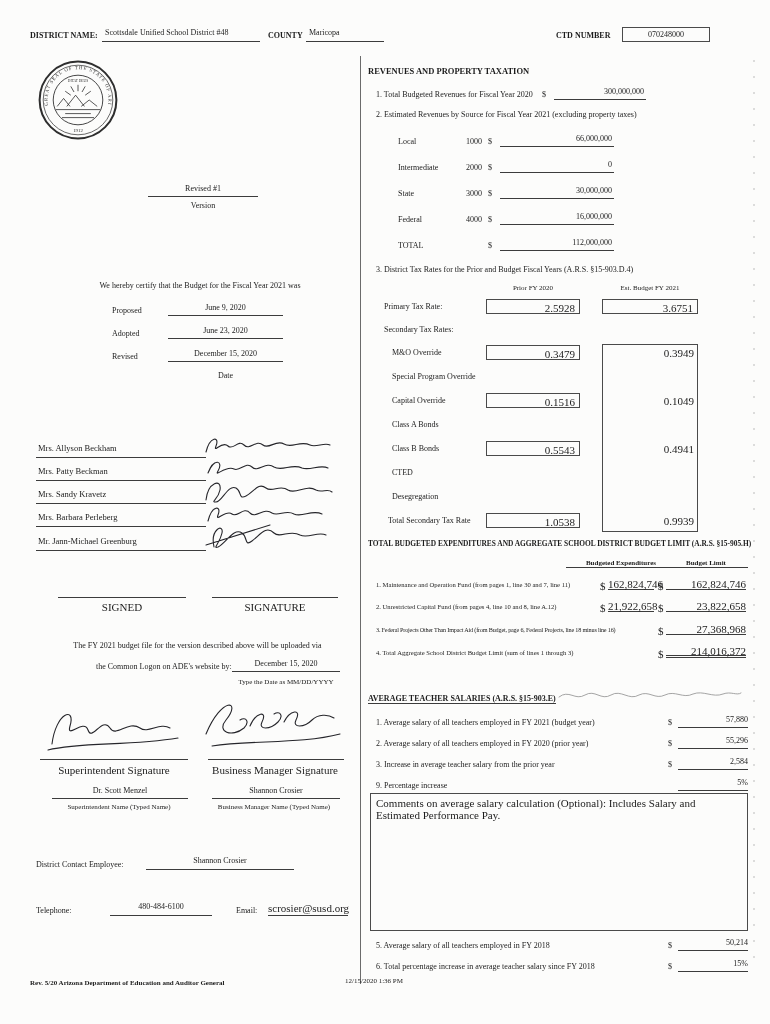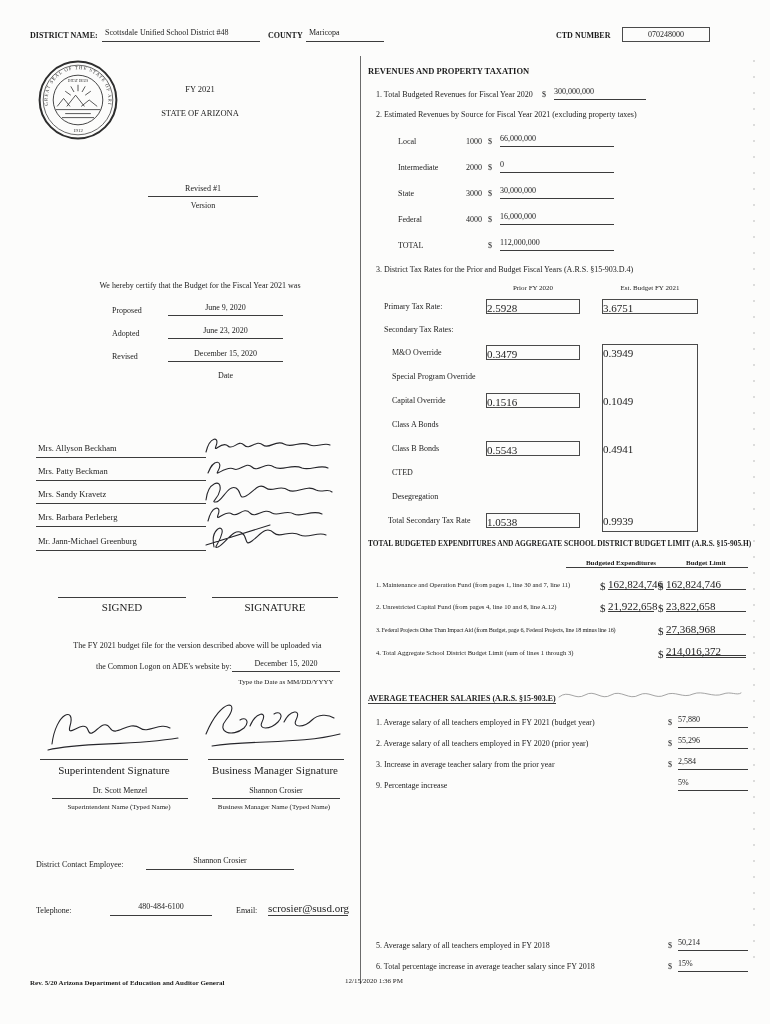--- a/index.html
+++ b/index.html
@@ -2,21 +2,21 @@
 <html><head>
 <meta charset="utf-8">
 <style>
   * { margin:0; padding:0; box-sizing:border-box; }
   html,body { width:770px; height:1024px; }
   body { background:#e9e9e9; font-family:"Liberation Serif","DejaVu Serif",serif; color:#1c1c1c; }
   .page { position:relative; width:770px; height:1024px; background:#fcfcfb; overflow:hidden; }
   .abs { position:absolute; }
   .b { font-weight:bold; }
   .c { text-align:center; }
-  .r { }
+  .r { text-align:right; }
   .u { border-bottom:1px solid #3c3c3c; }
   .uu { border-bottom:3px double #3c3c3c; }
   .box { border:1px solid #4a4a4a; }
   .f65{font-size:6.6px;} .f7{font-size:7px;} .f75{font-size:11px;} .f8{font-size:8px;} .f85{font-size:8.5px;}
   .nw { white-space:nowrap; }
   .sig { position:absolute; }
   .sig path { fill:none; stroke:#26262b; stroke-width:1.1; stroke-linecap:round; stroke-linejoin:round; }
   .sig.light path { stroke:#9a9a9a; stroke-width:0.9; }
   .vdiv { position:absolute; border-left:1px solid #6b6b6b; }
   .cellpad { padding:2px 4px 0 0; }
@@ -49,22 +49,20 @@
     <text x="50" y="90" font-size="6" fill="#2e2e2e" text-anchor="middle">1912</text>
     <text x="50" y="28" font-size="4.5" fill="#2e2e2e" text-anchor="middle">DITAT DEUS</text>
     <g stroke="#2e2e2e" fill="none" stroke-width="1">
       <path d="M22,62 L78,62"></path>
       <path d="M24,58 L32,48 L40,58 M36,58 L47,44 L58,58 M54,58 L64,50 L74,58"></path>
       <path d="M50,31 L50,39 M41,33 L45,40 M59,33 L55,40 M34,39 L41,44 M66,39 L59,44"></path>
       <path d="M30,72 L70,72 M34,67 L66,67"></path>
     </g>
   </svg>
 
-  <div class="abs c f85" style="left:40px;top:84px;width:320px">FY 2021</div>
-  <div class="abs c f85" style="left:40px;top:108px;width:320px">STATE OF ARIZONA</div>
   <div class="abs u c f8" style="left:148px;top:184px;width:110px;height:13px">Revised #1</div>
   <div class="abs c f8" style="left:148px;top:201px;width:110px">Version</div>
   <div class="abs c f8" style="left:40px;top:281px;width:320px">We hereby certify that the Budget for the Fiscal Year 2021 was</div>
 
   <div class="abs f8" style="left:112px;top:306px">Proposed</div>
   <div class="abs u c f8" style="left:168px;top:303px;width:115px;height:13px">June 9, 2020</div>
   <div class="abs f8" style="left:112px;top:329px">Adopted</div>
   <div class="abs u c f8" style="left:168px;top:326px;width:115px;height:13px">June 23, 2020</div>
   <div class="abs f8" style="left:112px;top:352px">Revised</div>
   <div class="abs u c f8" style="left:168px;top:349px;width:115px;height:13px">December 15, 2020</div>
@@ -238,20 +236,23 @@
   <div class="abs u r f8" style="left:678px;top:736px;width:70px;height:13px">55,296</div>
 
   <div class="abs f8" style="left:376px;top:760px">3. Increase in average teacher salary from the prior year</div>
   <div class="abs f8" style="left:668px;top:760px">$</div>
   <div class="abs u r f8" style="left:678px;top:757px;width:70px;height:13px">2,584</div>
 
   <div class="abs f8" style="left:376px;top:781px">9. Percentage increase</div>
   <div class="abs f8" style="left:668px;top:781px"></div>
   <div class="abs u r f8" style="left:678px;top:778px;width:70px;height:13px">5%</div>
 
+  <div class="abs box" style="left:370px;top:793px;width:378px;height:138px">
+    <div class="f75" style="padding:3px 5px">Comments on average salary calculation (Optional): Includes Salary and Estimated Performance Pay.</div>
+  </div>
 
   <div class="abs f8" style="left:376px;top:941px">5. Average salary of all teachers employed in FY 2018</div>
   <div class="abs f8" style="left:668px;top:941px">$</div>
   <div class="abs u r f8" style="left:678px;top:938px;width:70px;height:13px">50,214</div>
 
   <div class="abs f8" style="left:376px;top:962px">6. Total percentage increase in average teacher salary since FY 2018</div>
   <div class="abs f8" style="left:668px;top:962px">$</div>
   <div class="abs u r f8" style="left:678px;top:959px;width:70px;height:13px">15%</div>
 
 </div>

